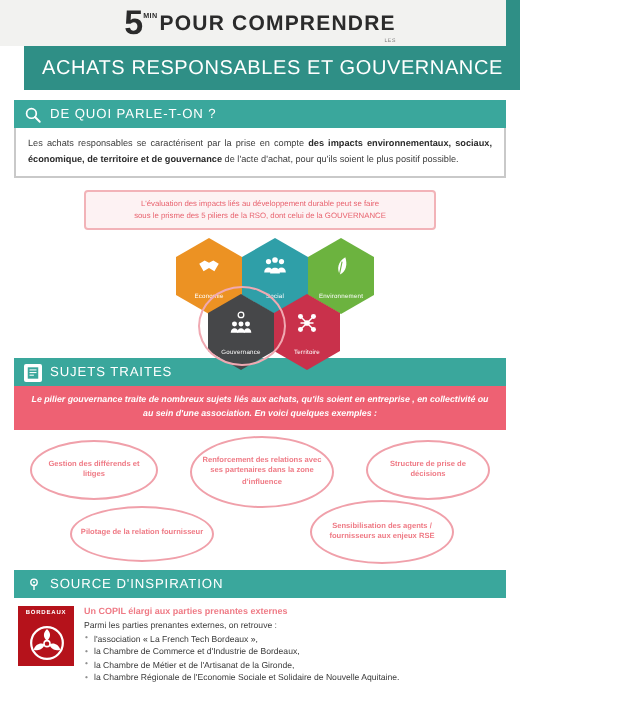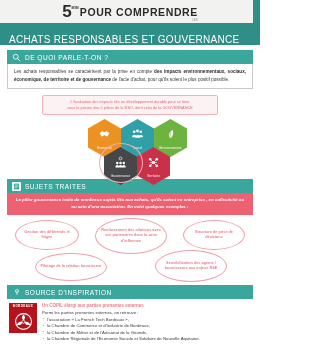--- a/index.html
+++ b/index.html
@@ -36,21 +36,21 @@
     font-size: 2.6px; color: #7a7a7a; letter-spacing: 0.3px;
   }
   .brandbar-right {
     position: absolute; right: 0; top: 0; width: 7px; height: 23px;
     background: #2f8f86;
   }
 
   
   .titleband {
     height: 22px; background: #2f8f86;
-    display: flex; align-items: flex-end; padding-left: 9px;
+    display: flex; align-items: center; padding-left: 9px; margin-left: 12px;
   }
   .titleband h1 {
     color: #ffffff; font-size: 10px; font-weight: normal;
     letter-spacing: 0.3px;
   }
 
   .body { padding: 5px 7px 0 7px; }
 
   
   .sect-head {

